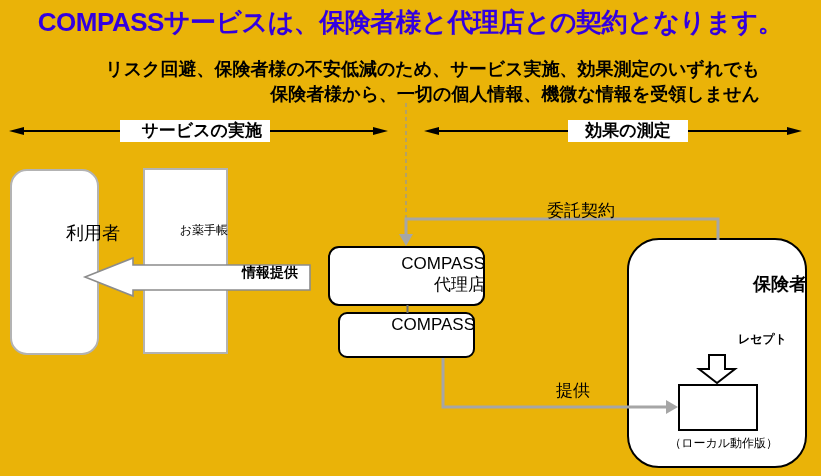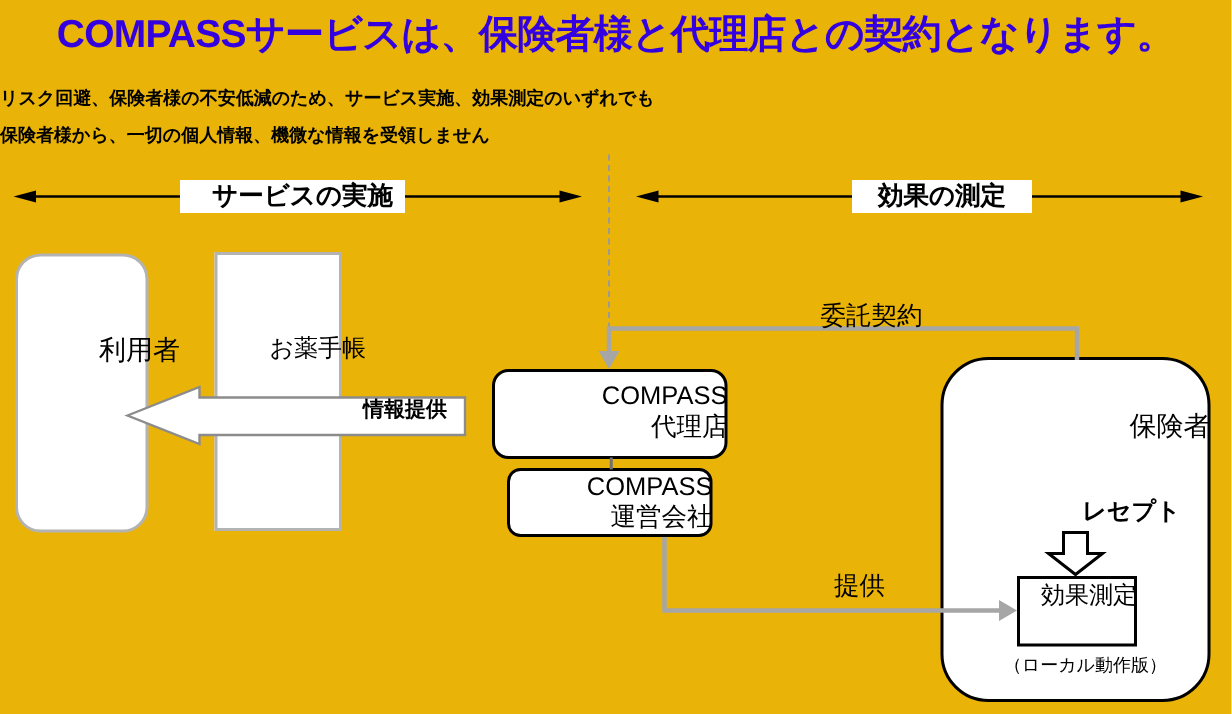--- a/index.html
+++ b/index.html
@@ -7,43 +7,43 @@
     position:relative;width:821px;height:476px;background:#eab308;overflow:hidden;
     font-family:"Liberation Sans","DejaVu Sans",sans-serif;color:#000;
   }
   .abs{position:absolute;}
   .ctr{text-align:right;}
   #title{
     left:0;top:5px;width:821px;text-align:center;
     font-size:26px;font-weight:bold;letter-spacing:-0.5px;color:#3300E0;white-space:nowrap;
   }
   .subtitle-line{
-    left:0;width:760px;text-align:left;font-size:12px;font-weight:bold;white-space:nowrap;
+    left:0;width:760px;text-align:right;font-size:18px;font-weight:bold;white-space:nowrap;
   }
   #subtitle1{top:57px;}
   #subtitle2{top:82px;}
   .section-label{
     top:120px;height:22px;line-height:22px;background:#fff;padding:0 8px;
     font-size:17px;font-weight:bold;white-space:nowrap;text-align:center;
   }
   #svg-layer{left:0;top:0;width:821px;height:476px;pointer-events:none;}
   
   .gray-box{border:2px solid #B3B3B3;background:#fff;box-sizing:border-box;}
   .black-box{border:2.5px solid #000;background:#fff;box-sizing:border-box;}
   #user-box{left:10px;top:169px;width:89px;height:186px;border-radius:17px;}
   #notebook-box{left:143px;top:168px;width:85px;height:186px;}
   #user-label{left:10px;top:221px;width:110px;font-size:18px;}
-  #notebook-label{left:143px;top:222px;width:85px;font-size:16px;margin-left:16px;}
+  #notebook-label{left:143px;top:222px;width:85px;font-size:12px;}
   #agency-box{left:328px;top:246px;width:157px;height:60px;border-radius:11px;}
   #agency-label{left:328px;top:253px;width:157px;font-size:17px;line-height:21px;}
   #operator-box{left:338px;top:312px;width:137px;height:46px;border-radius:9px;}
   #operator-label{left:338px;top:315px;width:137px;font-size:17px;line-height:20px;}
   #insurer-box{left:627px;top:238px;width:180px;height:230px;border-radius:32px;}
-  #insurer-label{left:627px;top:272px;width:180px;font-size:18px;}
-  #receipt-label{left:647px;top:331px;width:140px;font-size:16px;font-weight:bold;}
+  #insurer-label{left:627px;top:272px;width:180px;font-size:18px;font-weight:bold;}
+  #receipt-label{left:647px;top:331px;width:140px;font-size:12px;font-weight:bold;}
   #tool-box{left:678px;top:384px;width:80px;height:47px;border-width:2px;}
   #tool-label{left:678px;top:388px;width:80px;font-size:16px;line-height:20px;}
   #tool-note{left:608px;top:435px;width:170px;font-size:12px;}
   #info-label{left:183px;top:264px;width:115px;font-size:14px;font-weight:bold;}
   #consign-label{left:495px;top:199px;width:120px;font-size:17px;}
   #provide-label{left:475px;top:379px;width:115px;font-size:17px;}
   .lbl{white-space:nowrap;}
 </style>
 </head>
 <body>
@@ -100,27 +100,25 @@
   <div id="user-label" class="abs ctr lbl">利用者</div>
   <div id="notebook-label" class="abs ctr lbl">お薬手帳</div>
 
   <div id="agency-label" class="abs ctr">
     <div class="lbl">COMPASS</div>
     <div class="lbl">代理店</div>
   </div>
 
   <div id="operator-label" class="abs ctr">
     <div class="lbl">COMPASS</div>
-    <div class="lbl">運営会社</div>
   </div>
 
   <div id="insurer-label" class="abs ctr lbl">保険者</div>
 
   <div id="tool-label" class="abs ctr">
-    <div class="lbl">効果測定</div>
   </div>
   <div id="tool-note" class="abs ctr lbl">（ローカル動作版）</div>
 
   <div id="info-label" class="abs ctr lbl">情報提供</div>
   <div id="consign-label" class="abs ctr lbl">委託契約</div>
   <div id="provide-label" class="abs ctr lbl">提供</div>
   <div id="receipt-label" class="abs ctr lbl">レセプト</div>
 
 </div>
 

